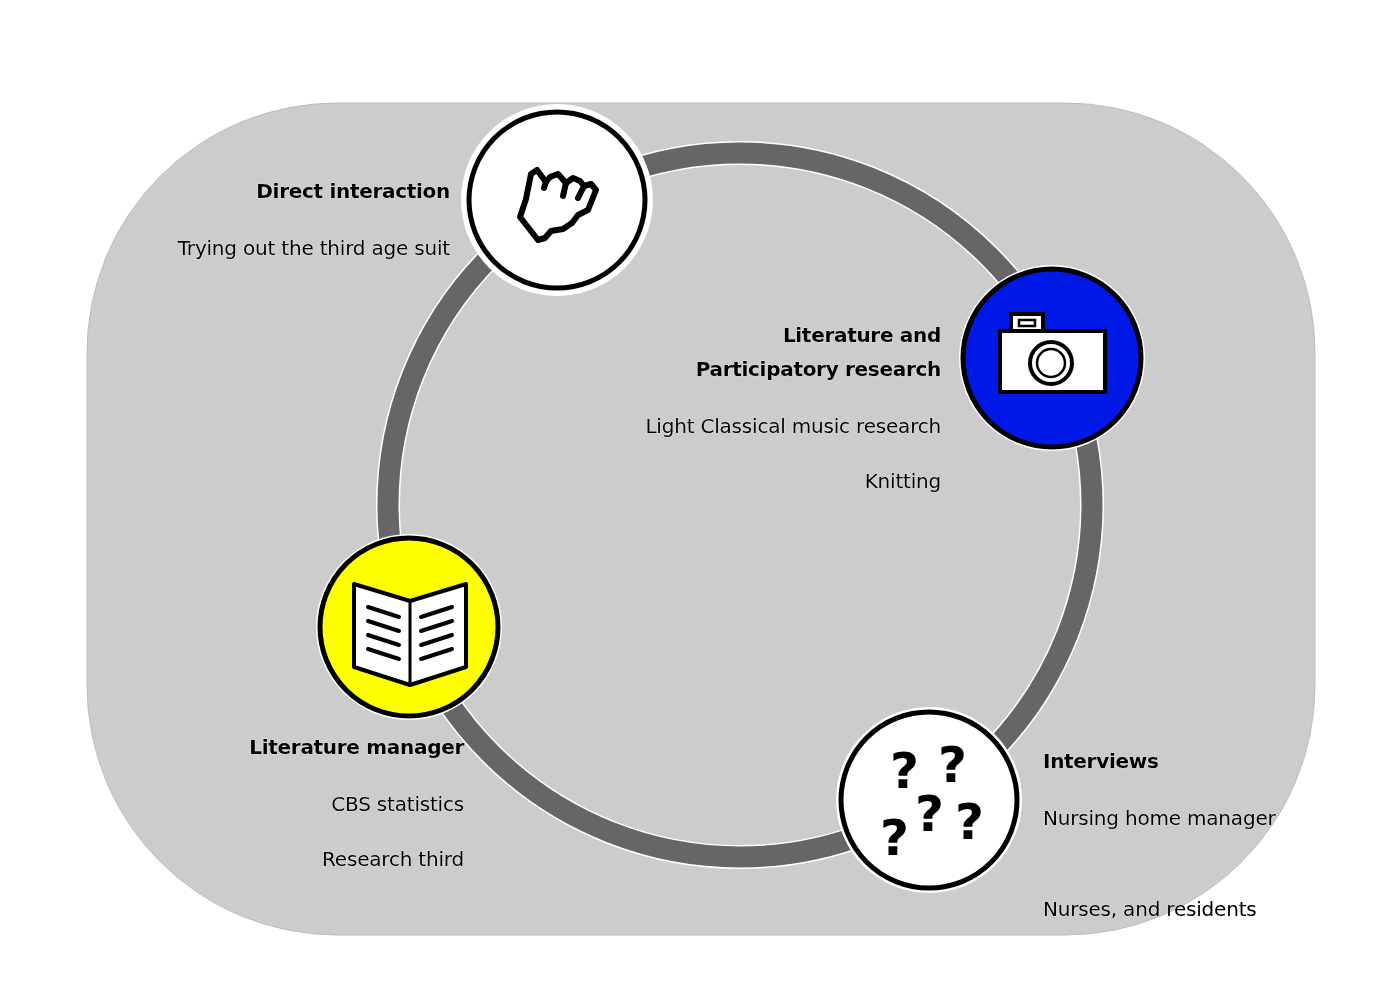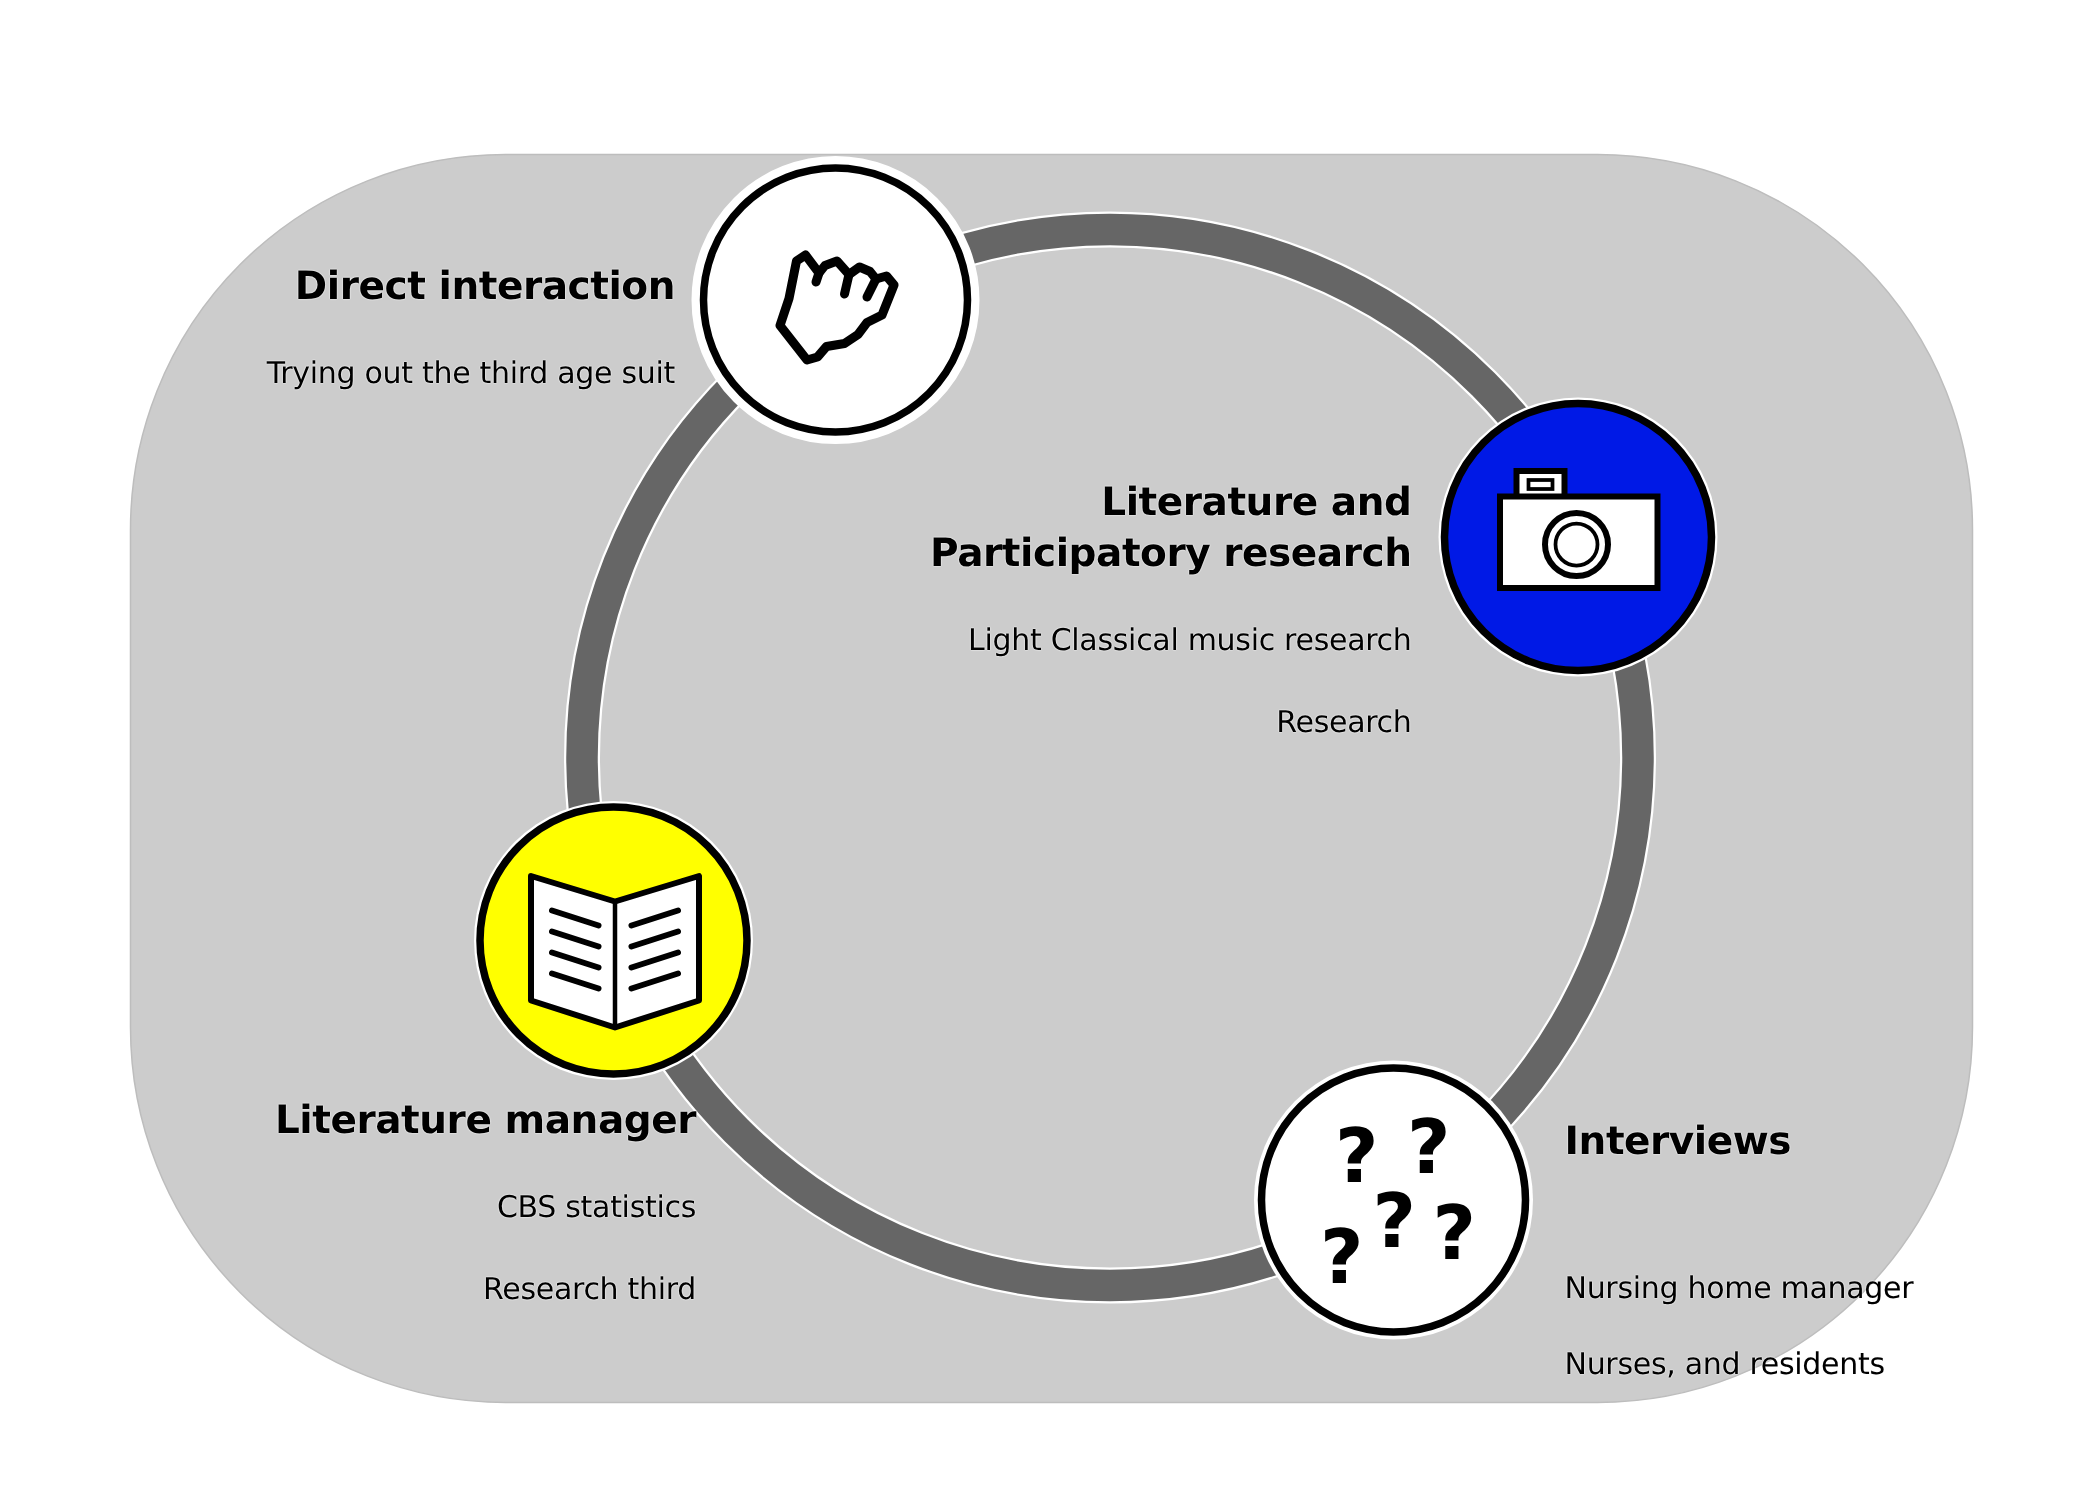--- a/index.html
+++ b/index.html
@@ -1,21 +1,21 @@
 <!DOCTYPE html>
 <html><head>
 <meta charset="utf-8">
 <style>
   html, body { margin: 0; padding: 0; background: #ffffff; }
   body { width: 1400px; height: 990px; position: relative; overflow: hidden;
          font-family: "DejaVu Sans", "Liberation Sans", sans-serif; }
   #canvas { position: absolute; left: 0; top: 0; }
   .lbl { position: absolute; color: #000; white-space: nowrap;
          text-shadow: 0 0 1px #fff, 0 0 1px #fff; }
-  .title { font-weight: bold; font-size: 26px; line-height: 35px; letter-spacing: -0.3px; }
+  .title { font-weight: bold; font-size: 20px; line-height: 35px; letter-spacing: -0.3px; }
   .item { font-size: 20px; line-height: 28px; letter-spacing: -0.2px; }
   .right { text-align: right; }
 </style>
 </head>
 <body>
 
 <svg id="canvas" width="1400" height="990" viewBox="0 0 1400 990">
 
   <rect x="87" y="103" width="1228" height="832" rx="250" ry="250" fill="#cccccc" stroke="#bdbdbd" stroke-width="1"></rect>
 
@@ -74,21 +74,21 @@
     </g>
   </g>
 </svg>
 
 <div class="lbl title right" style="right:950px; top:174px;">Direct interaction</div>
 <div class="lbl item right" style="right:950px; top:234px;">Trying out the third age suit</div>
 
 <div class="lbl title right" style="right:459px; top:318px;">Literature and</div>
 <div class="lbl title right" style="right:459px; top:352px;">Participatory research</div>
 <div class="lbl item right" style="right:459px; top:412px;">Light Classical music research</div>
-<div class="lbl item right" style="right:459px; top:467px;">Research</div>
+<div class="lbl item right" style="right:459px; top:467px;">Knitting</div>
 
 <div class="lbl title right" style="right:936px; top:730px;">Literature manager</div>
 <div class="lbl item right" style="right:936px; top:790px;">CBS statistics</div>
 <div class="lbl item right" style="right:936px; top:845px;">Research third</div>
 
 <div class="lbl title" style="left:1043px; top:744px;">Interviews</div>
-<div class="lbl item" style="left:1043px; top:844px;">Nursing home manager</div>
+<div class="lbl item" style="left:1043px; top:804px;">Nursing home manager</div>
 <div class="lbl item" style="left:1043px; top:859px;margin-top:36px;">Nurses, and residents</div>
 
 </body></html>

